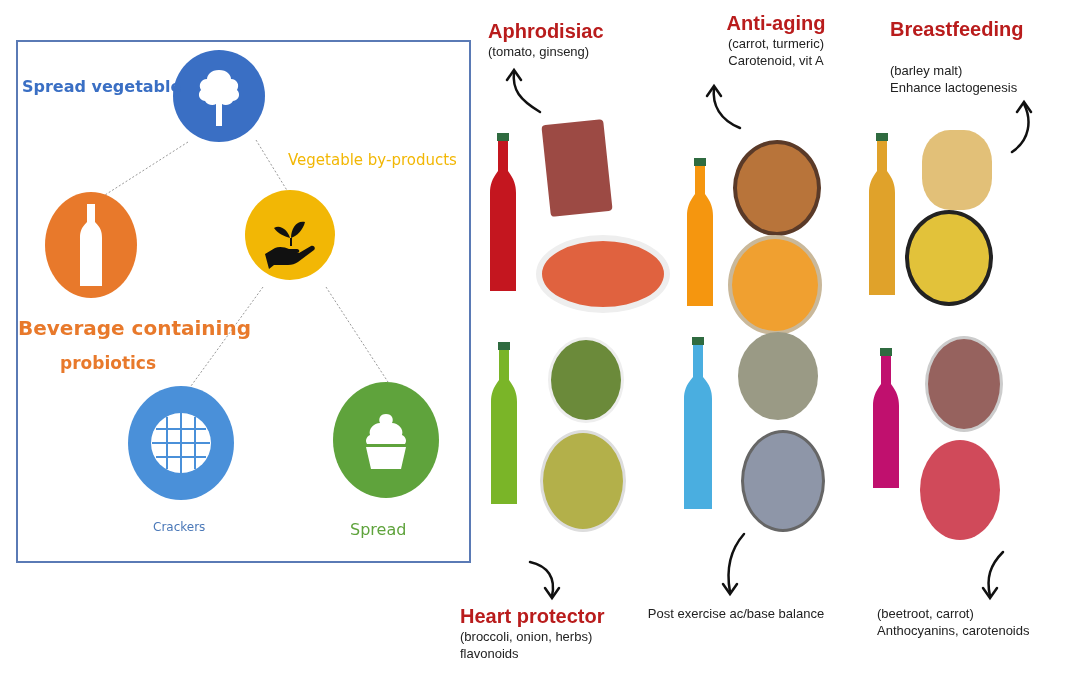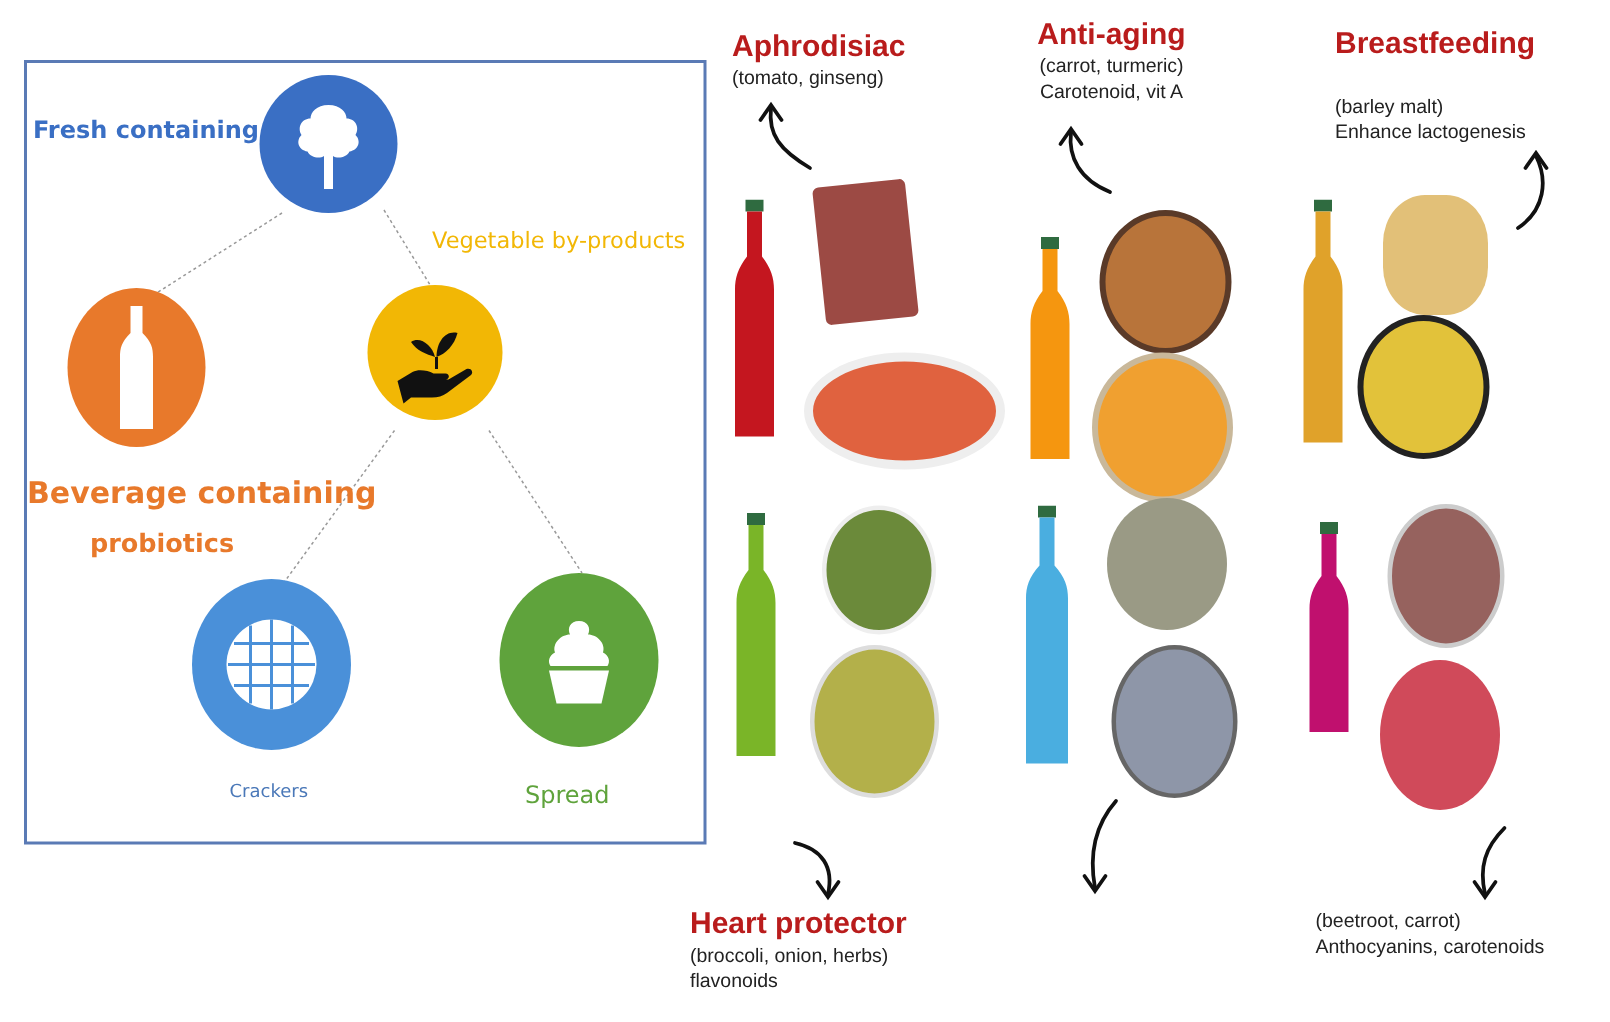--- a/index.html
+++ b/index.html
@@ -24,21 +24,21 @@
     <line x1="245" y1="245" x2="165" y2="355" stroke="#999" stroke-width="1" stroke-dasharray="2,2"></line>
     <line x1="308" y1="245" x2="370" y2="340" stroke="#999" stroke-width="1" stroke-dasharray="2,2"></line>
   </svg>
 </div>
 
 <div class="node" style="left:173px;top:50px;width:92px;height:92px;background:#3a6fc4;">
   <svg width="92" height="92">
     <path d="M46 20 c-8 0 -12 5 -12 9 c-6 0 -9 6 -6 11 c-4 4 -2 10 4 11 c2 4 8 5 11 3 l0 22 l6 0 l0 -22 c3 2 9 1 11 -3 c6 -1 8 -7 4 -11 c3 -5 0 -11 -6 -11 c0 -4 -4 -9 -12 -9z" fill="#fff"></path>
   </svg>
 </div>
-<div class="lbl bold" style="left:22px;top:77px;font-size:16px;color:#3a6fc4;">Fresh containing</div>
+<div class="lbl bold" style="left:22px;top:77px;font-size:16px;color:#3a6fc4;">Spread vegetable</div>
 
 <div class="node" style="left:245px;top:190px;width:90px;height:90px;background:#f2b705;">
   <svg width="90" height="90">
     <path d="M45 48 c-2 -8 -10 -14 -16 -10 c4 6 10 8 16 10z" fill="#111"></path>
     <path d="M46 48 c0 -10 6 -18 14 -16 c-2 8 -8 14 -14 16z" fill="#111"></path>
     <line x1="46" y1="48" x2="46" y2="56" stroke="#111" stroke-width="2"></line>
     <path d="M20 64 l10 -6 c4 -2 10 -1 14 1 l8 0 c3 0 3 4 0 4 l-10 0 l12 0 l12 -7 c3 -1 5 2 3 4 l-16 12 c-3 2 -6 3 -10 3 l-14 0 l-5 4z" fill="#111"></path>
   </svg>
 </div>
 <div class="lbl" style="left:288px;top:151px;font-size:15px;color:#f2b705;">Vegetable by-products</div>
@@ -71,37 +71,38 @@
     <path d="M53 32 c-6 0 -8 5 -6 9 c-6 0 -12 6 -10 12 c-4 2 -5 6 -3 9 l38 0 c2 -3 1 -7 -3 -9 c2 -6 -4 -12 -10 -12 c2 -4 0 -9 -6 -9z" fill="#fff"></path>
     <path d="M33 65 l40 0 l-5 22 l-30 0z" fill="#fff"></path>
   </svg>
 </div>
 <div class="lbl" style="left:350px;top:520px;font-size:16px;color:#5fa33c;">Spread</div>
 
 <div class="abs" style="left:488px;top:20px;">
   <div class="title">Aphrodisiac</div>
   <div class="sub">(tomato, ginseng)</div>
 </div>
-<div class="abs" style="left:681px;top:12px;text-align:center;width:120px;">
+<div class="abs" style="left:716px;top:12px;text-align:center;width:120px;">
   <div class="title">Anti-aging</div>
   <div class="sub">(carrot, turmeric)</div>
   <div class="sub">Carotenoid, vit A</div>
 </div>
 <div class="abs" style="left:890px;top:18px;">
   <div class="title">Breastfeeding</div>
   <div class="sub" style="margin-top:21px">(barley malt)</div>
   <div class="sub">Enhance lactogenesis</div>
 </div>
 
 <div class="abs" style="left:460px;top:605px;">
   <div class="title">Heart protector</div>
   <div class="sub">(broccoli, onion, herbs)</div>
   <div class="sub">flavonoids</div>
 </div>
 <div class="abs" style="left:616px;top:605px;width:240px;text-align:center;">
+  <div class="sub">Post exercise ac/base balance</div>
 </div>
 <div class="abs" style="left:877px;top:605px;">
   <div class="sub">(beetroot, carrot)</div>
   <div class="sub">Anthocyanins, carotenoids</div>
 </div>
 
 <svg class="abs" style="left:0;top:0" width="1073" height="681">
   <g fill="none" stroke="#111" stroke-width="2.5" stroke-linecap="round">
     <path d="M540 112 C520 100 512 90 514 72"></path>
     <path d="M507 80 L514 70 L521 80"></path>

